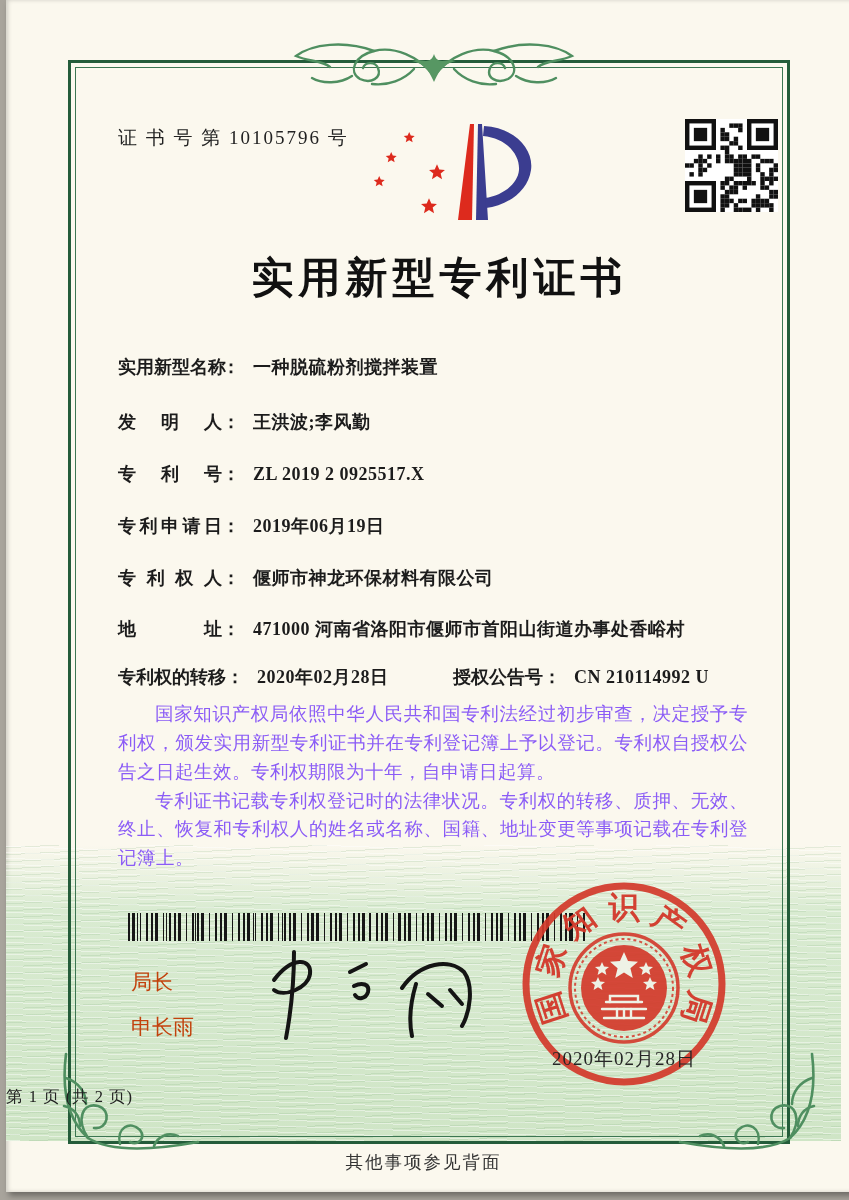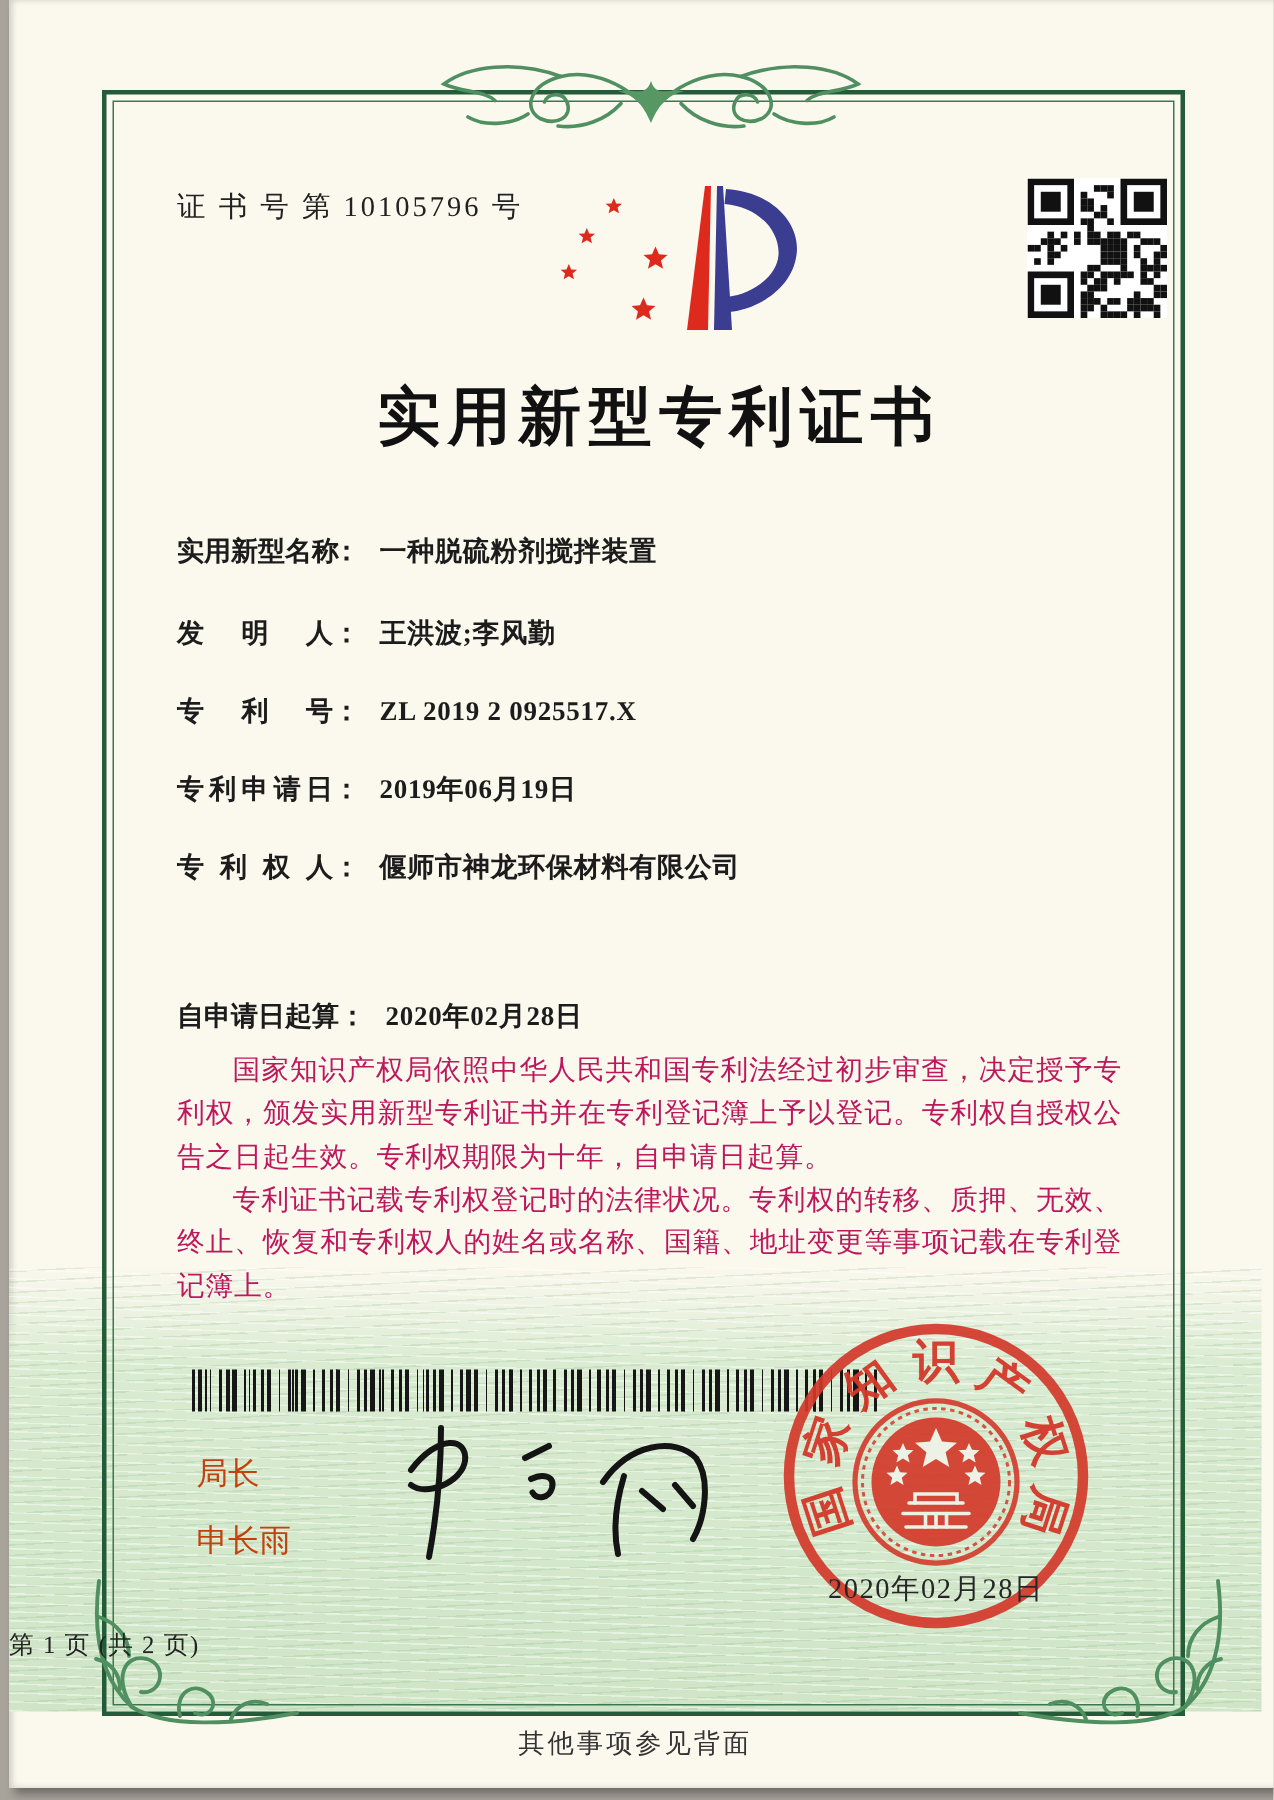--- a/index.html
+++ b/index.html
@@ -45,21 +45,21 @@
   .title{
     position:absolute;left:0;top:250px;width:835px;text-align:center;
     font-size:42px;font-weight:bold;color:#111;letter-spacing:5px;padding-left:16px;
   }
   .row{position:absolute;left:112px;font-size:18px;color:#1c1c1c;white-space:nowrap;font-weight:bold;}
   .flabel{display:inline-block;width:104px;text-align:justify;text-align-last:justify;}
   .fvalue{margin-left:13px;letter-spacing:.5px;}
   .grant-right{position:absolute;left:335px;}
   .paras{
     position:absolute;left:112px;top:700px;width:630px;
-    font-size:18.5px;line-height:1.56;color:#be185d;text-align:justify;
+    font-size:18.5px;line-height:1.56;color:#8b5cf6;text-align:justify;
   }
   .paras p{margin:0;text-indent:2em;letter-spacing:.5px;}
   .barcode{
     position:absolute;left:122px;top:913px;width:460px;height:28px;
     background:
       repeating-linear-gradient(90deg,#161616 0 2px,transparent 2px 4px,#161616 4px 7px,transparent 7px 12px,#161616 12px 13px,transparent 13px 18px,#161616 18px 20px,transparent 20px 23px),
       repeating-linear-gradient(90deg,transparent 0 9px,#161616 9px 10px,transparent 10px 29px);
     z-index:4;
   }
   .sig-block{position:absolute;left:125px;top:968px;font-size:21px;color:#c2410c;}
@@ -287,23 +287,29 @@
     </div>
     <div class="row" style="top:462px;">
       <span class="flabel">专利号</span><span>：</span><span class="fvalue">ZL 2019 2 0925517.X</span>
     </div>
     <div class="row" style="top:514px;">
       <span class="flabel">专利申请日</span><span>：</span><span class="fvalue">2019年06月19日</span>
     </div>
     <div class="row" style="top:566px;">
       <span class="flabel">专利权人</span><span>：</span><span class="fvalue">偃师市神龙环保材料有限公司</span>
     </div>
+    <div class="row" style="top:617px;">
+      <span class="flabel">地址</span><span>：</span><span class="fvalue">471000 河南省洛阳市偃师市首阳山街道办事处香峪村</span>
+    </div>
 
     <div class="row" style="top:665px;width:640px;">
-      <span>自申请日起算</span><span>：</span><span class="fvalue">2020年02月28日</span>
+      <span>专利权的转移</span><span>：</span><span class="fvalue">2020年02月28日</span>
+      <span class="grant-right">
+        <span>授权公告号</span><span>：</span><span class="fvalue">CN 210114992 U</span>
+      </span>
     </div>
 
     <div class="paras">
       <p>国家知识产权局依照中华人民共和国专利法经过初步审查，决定授予专利权，颁发实用新型专利证书并在专利登记簿上予以登记。专利权自授权公告之日起生效。专利权期限为十年，自申请日起算。</p>
       <p>专利证书记载专利权登记时的法律状况。专利权的转移、质押、无效、终止、恢复和专利权人的姓名或名称、国籍、地址变更等事项记载在专利登记簿上。</p>
     </div>
 
     <div class="barcode"></div>
 
     <div class="sig-block">

